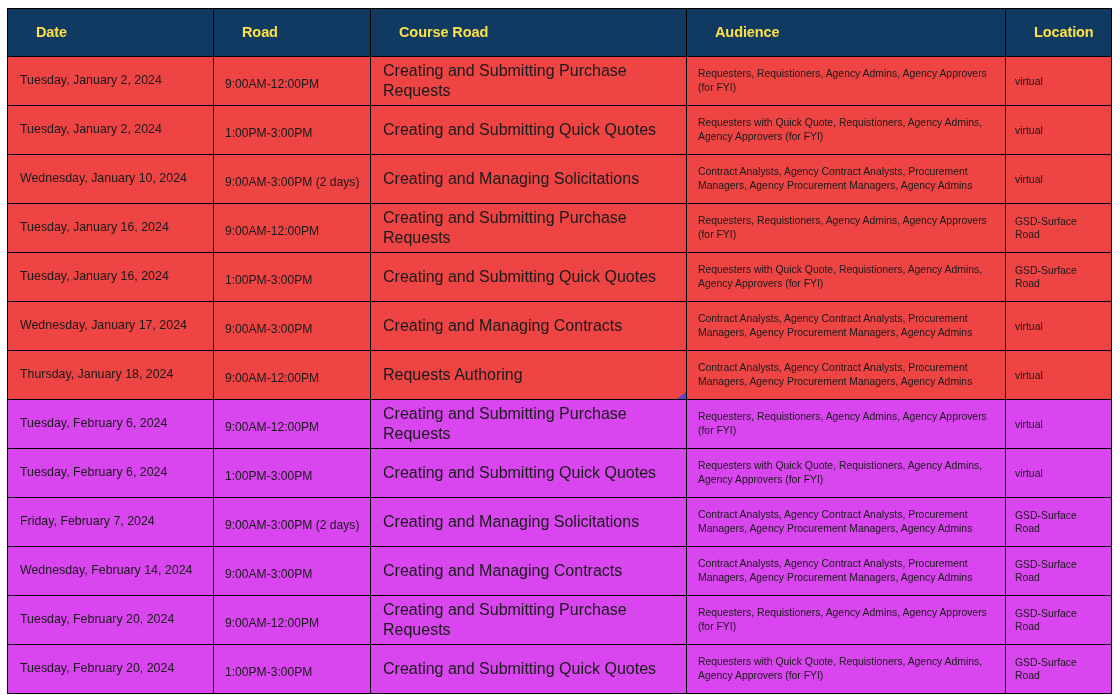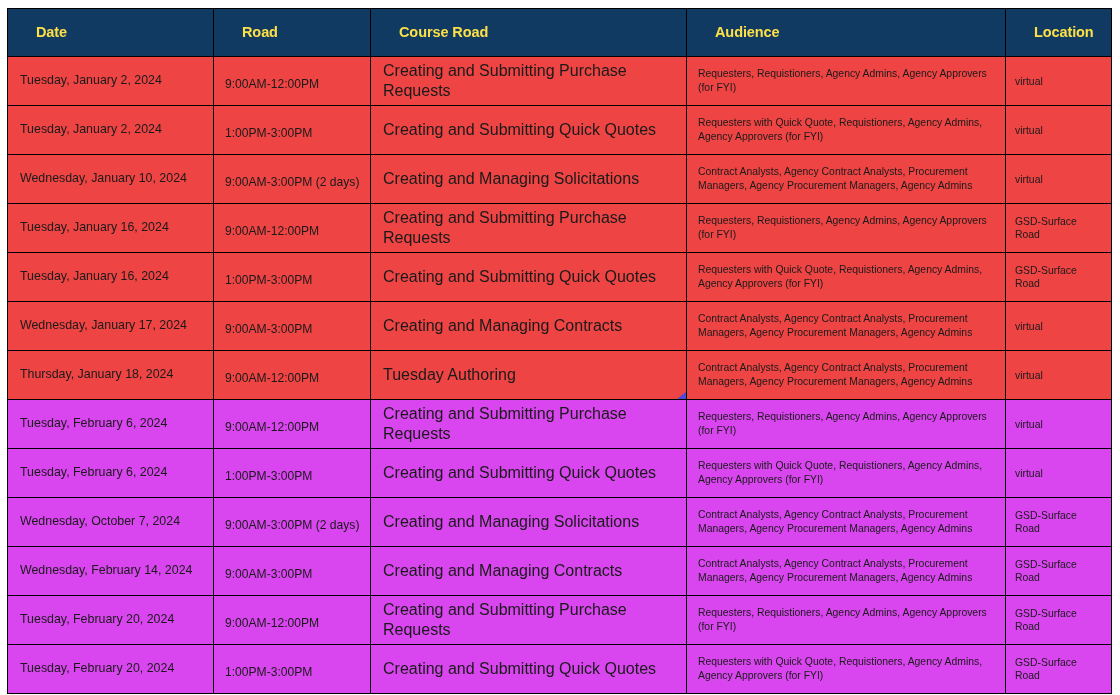--- a/index.html
+++ b/index.html
@@ -171,42 +171,42 @@
         <tr class="shaded">
           <td class="cell-date"><span>Wednesday, January 17, 2024</span></td>
           <td class="cell-time"><span>9:00AM-3:00PM</span></td>
           <td class="cell-course"><span>Creating and Managing Contracts</span></td>
           <td class="cell-audience"><span>Contract Analysts, Agency Contract Analysts, Procurement Managers, Agency Procurement Managers, Agency Admins</span></td>
           <td class="cell-location"><span>virtual</span></td>
         </tr>
         <tr class="shaded">
           <td class="cell-date"><span>Thursday, January 18, 2024</span></td>
           <td class="cell-time"><span>9:00AM-12:00PM</span></td>
-          <td class="cell-course"><span>Tuesday Authoring</span><span class="corner-marker">
+          <td class="cell-course"><span>Requests Authoring</span><span class="corner-marker">
               <i></i>
             </span></td>
           <td class="cell-audience"><span>Contract Analysts, Agency Contract Analysts, Procurement Managers, Agency Procurement Managers, Agency Admins</span></td>
           <td class="cell-location"><span>virtual</span></td>
         </tr>
         <tr class="plain">
           <td class="cell-date"><span>Tuesday, February 6, 2024</span></td>
           <td class="cell-time"><span>9:00AM-12:00PM</span></td>
           <td class="cell-course"><span>Creating and Submitting Purchase Requests</span></td>
           <td class="cell-audience"><span>Requesters, Requistioners, Agency Admins, Agency Approvers (for FYI)</span></td>
           <td class="cell-location"><span>virtual</span></td>
         </tr>
         <tr class="plain">
           <td class="cell-date"><span>Tuesday, February 6, 2024</span></td>
           <td class="cell-time"><span>1:00PM-3:00PM</span></td>
           <td class="cell-course"><span>Creating and Submitting Quick Quotes</span></td>
           <td class="cell-audience"><span>Requesters with Quick Quote, Requistioners, Agency Admins, Agency Approvers (for FYI)</span></td>
           <td class="cell-location"><span>virtual</span></td>
         </tr>
         <tr class="plain">
-          <td class="cell-date"><span>Wednesday, October 7, 2024</span></td>
+          <td class="cell-date"><span>Friday, February 7, 2024</span></td>
           <td class="cell-time"><span>9:00AM-3:00PM (2 days)</span></td>
           <td class="cell-course"><span>Creating and Managing Solicitations</span></td>
           <td class="cell-audience"><span>Contract Analysts, Agency Contract Analysts, Procurement Managers, Agency Procurement Managers, Agency Admins</span></td>
           <td class="cell-location"><span>GSD-Surface Road</span></td>
         </tr>
         <tr class="plain">
           <td class="cell-date"><span>Wednesday, February 14, 2024</span></td>
           <td class="cell-time"><span>9:00AM-3:00PM</span></td>
           <td class="cell-course"><span>Creating and Managing Contracts</span></td>
           <td class="cell-audience"><span>Contract Analysts, Agency Contract Analysts, Procurement Managers, Agency Procurement Managers, Agency Admins</span></td>

